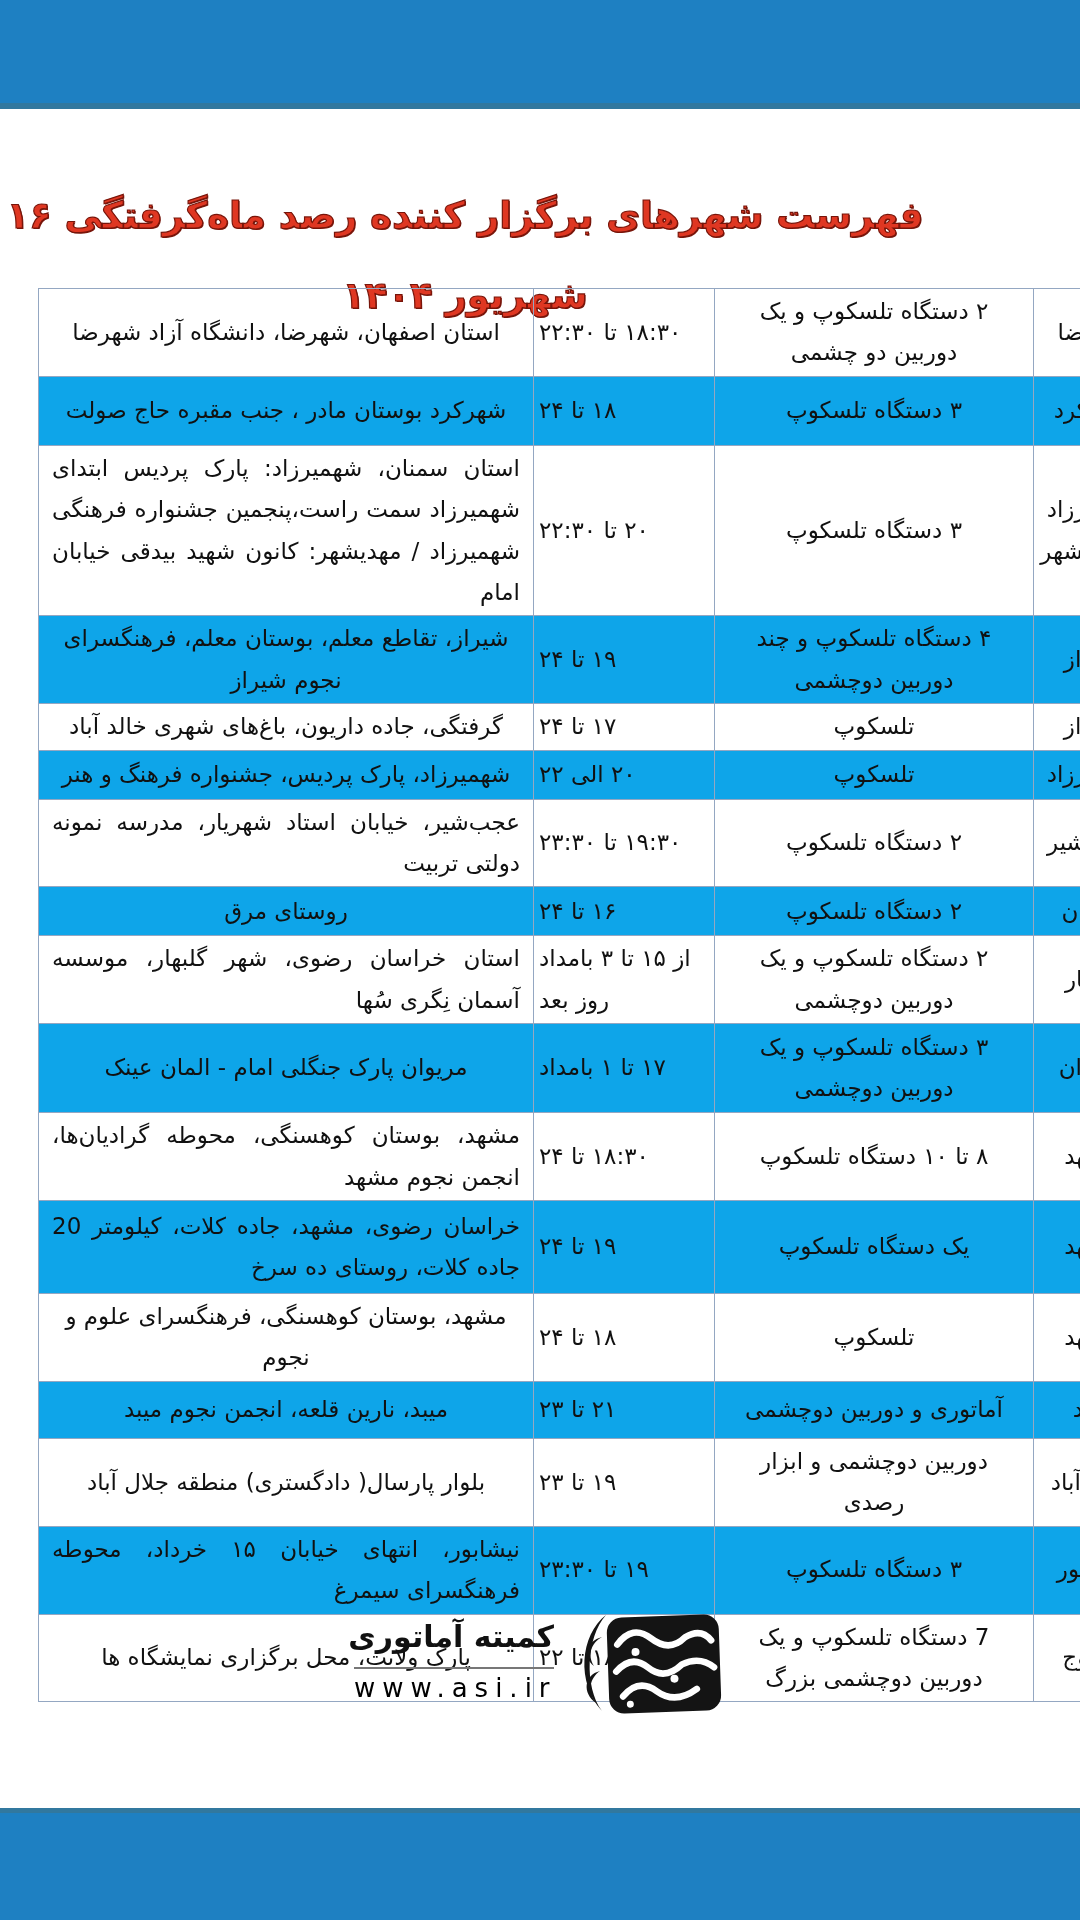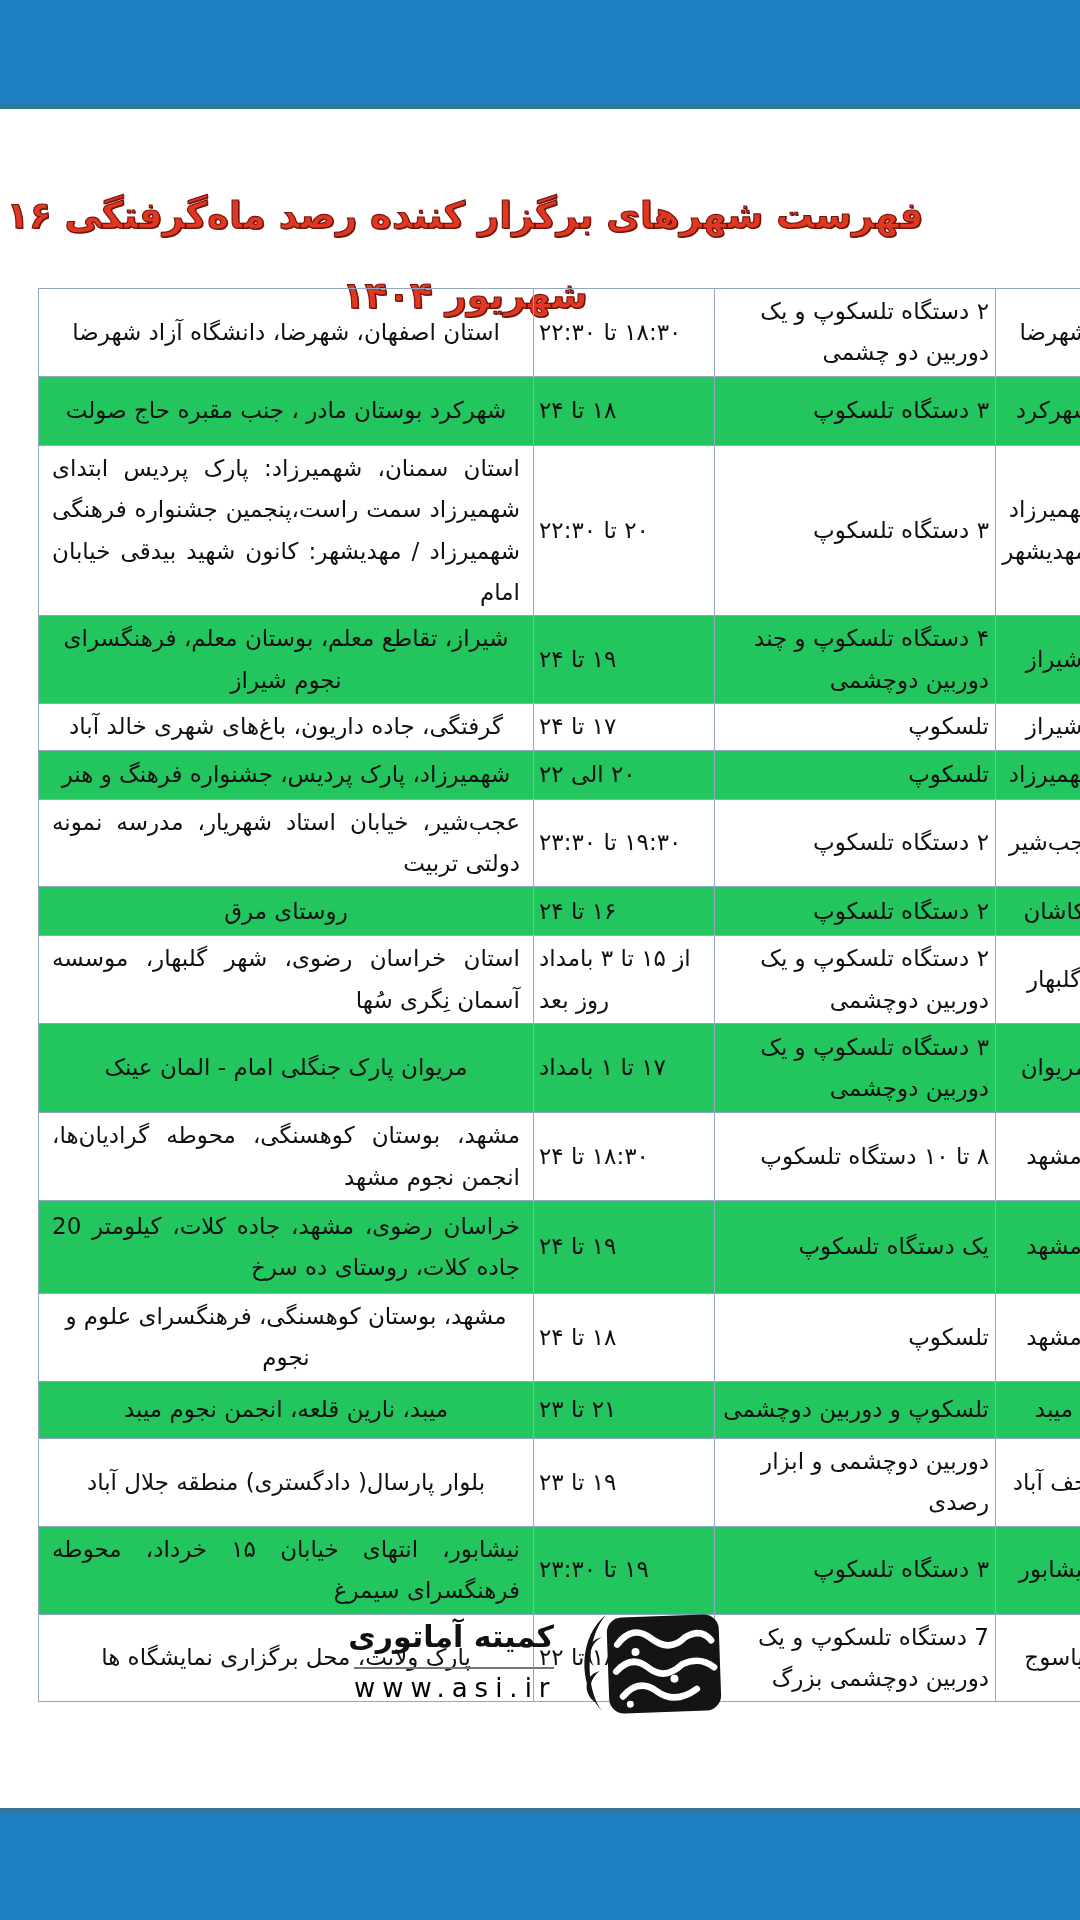--- a/index.html
+++ b/index.html
@@ -24,23 +24,23 @@
   }
   table.obs{
     position:absolute;left:38px;top:288px;width:1014px;
     border-collapse:collapse;direction:rtl;table-layout:fixed;
   }
   table.obs td{
     border:1px solid #94a7c2;
     font-size:23px;color:#111;line-height:1.8;
     vertical-align:middle;word-wrap:break-word;
   }
-  tr.shaded td{background:#22c55e;}
+  tr.shaded td{background:#0ea5e9;}
   td.td-city{width:108px;text-align:center;font-size:24px;padding:2px 4px;}
-  td.td-equip{width:268px;padding:2px 6px;}
+  td.td-equip{width:268px;text-align:center;padding:2px 25px;}
   td.td-time{width:170px;text-align:left;padding:2px 5px;}
   td.td-loc{width:468px;text-align:center;padding:2px 13px;}
   td.td-loc.justify{text-align:justify;text-align-last:right;}
   .footer{
     position:absolute;left:50%;top:1609px;transform:translateX(-50%);
     display:flex;align-items:flex-start;gap:10px;
   }
   .footer-text{width:200px;direction:rtl;padding-top:6px;}
   .footer-line{
     font-size:30px;font-weight:bold;color:#111;text-align:right;
@@ -135,21 +135,21 @@
         <td class="td-loc justify">خراسان رضوی، مشهد، جاده کلات، کیلومتر 20 جاده کلات، روستای ده سرخ</td>
       </tr>
       <tr style="height: 65px;">
         <td class="td-city">مشهد</td>
         <td class="td-equip">تلسکوپ</td>
         <td class="td-time">۱۸ تا ۲۴</td>
         <td class="td-loc">مشهد، بوستان کوهسنگی، فرهنگسرای علوم و نجوم</td>
       </tr>
       <tr class="shaded" style="height: 57px;">
         <td class="td-city">میبد</td>
-        <td class="td-equip">تلسکوپ و دوربین دوچشمی</td>
+        <td class="td-equip">آماتوری و دوربین دوچشمی</td>
         <td class="td-time">۲۱ تا ۲۳</td>
         <td class="td-loc">میبد، نارین قلعه، انجمن نجوم میبد</td>
       </tr>
       <tr style="height: 55px;">
         <td class="td-city">نجف آباد</td>
         <td class="td-equip">دوربین دوچشمی و ابزار رصدی</td>
         <td class="td-time">۱۹ تا ۲۳</td>
         <td class="td-loc">بلوار پارسال( دادگستری) منطقه جلال آباد</td>
       </tr>
       <tr class="shaded" style="height: 88px;">

